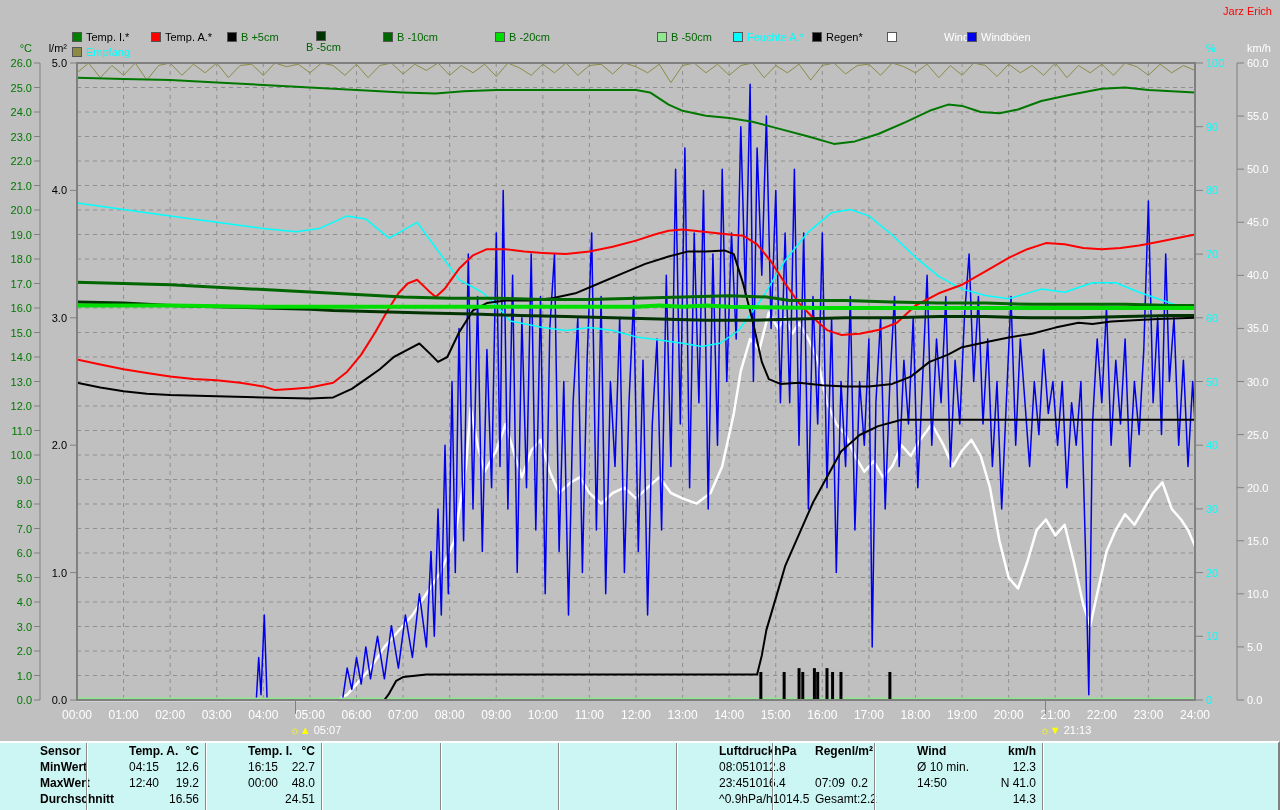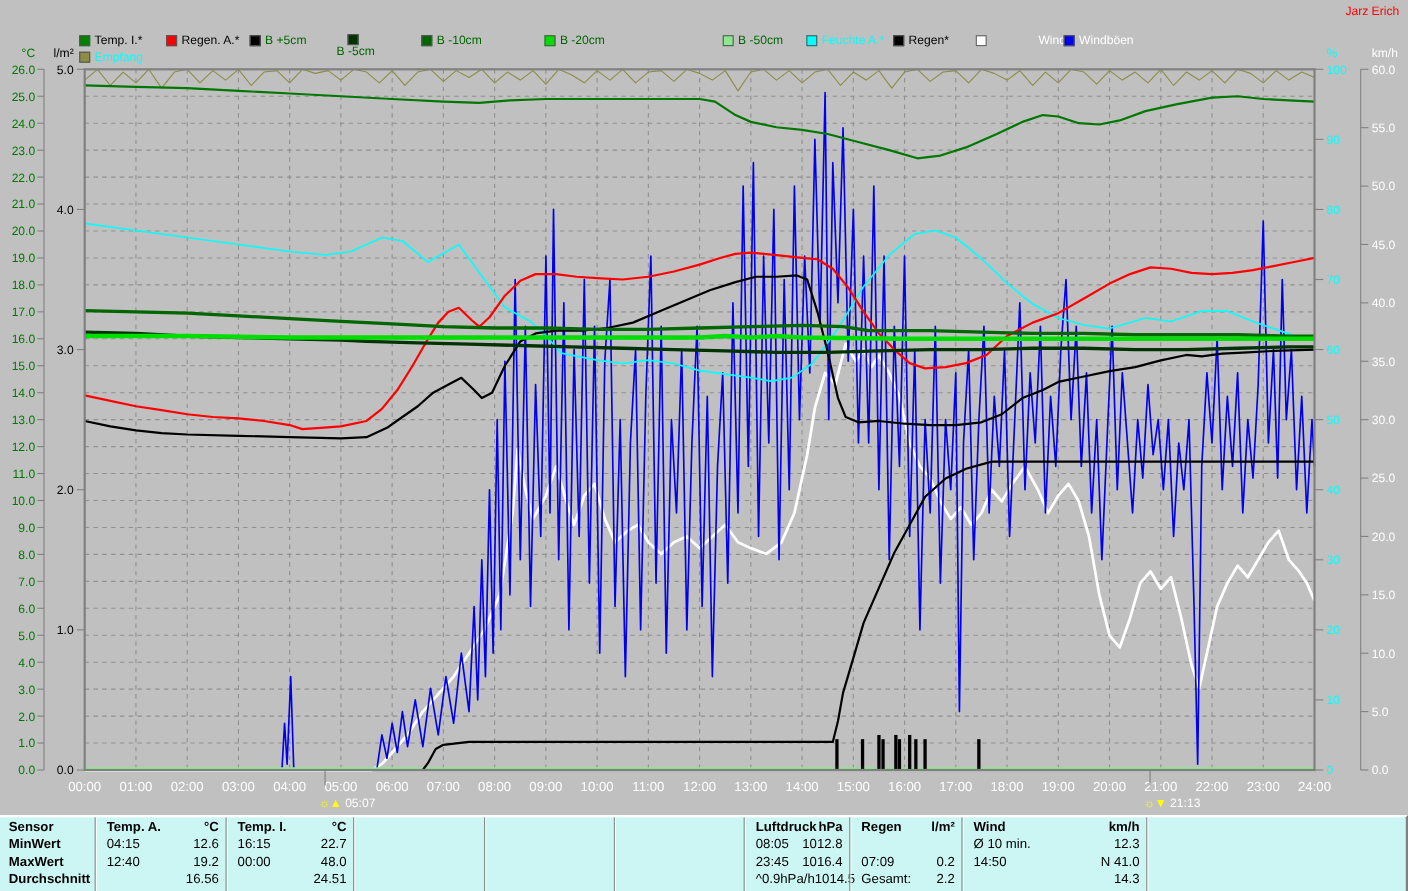--- a/index.html
+++ b/index.html
@@ -8,21 +8,21 @@
   #chart-svg{position:absolute;left:0;top:0;}
   .ttl{position:absolute;top:6px;left:0;width:100%;text-align:center;color:#ffffff;font-size:14px;}
   .wm{position:absolute;top:5px;right:8px;color:#ff0000;font-size:11px;}
   .legend-item{position:absolute;height:12px;display:flex;align-items:center;font-size:11px;white-space:nowrap;}
   .legend-item .sw{width:10px;height:10px;margin-right:4px;border:1px solid #555;box-sizing:border-box;flex:none;}
   #tablebar{position:absolute;left:0;top:741px;width:1278px;height:67px;background:#ccf6f4;
             border-top:2px solid #ffffff;border-right:2px solid #808080;border-bottom:1px solid #808080;
             font-size:12px;color:#000;}
   .tcol{position:absolute;top:0;height:100%;box-sizing:border-box;}
   .tcol.sep{border-left:1px solid #8a8a8a;box-shadow:inset 1px 0 0 #ffffff;}
-  .trow{height:16px;line-height:16px;display:flex;white-space:nowrap;}
+  .trow{height:16px;line-height:16px;display:flex;white-space:nowrap;margin-left:32px;}
   .trow .c1{padding-left:10px;}
   .trow .c2{flex:1;text-align:right;padding-right:6px;}
   .hdr{font-weight:bold;}
   .rl{font-weight:bold;padding-left:8px;}
 </style>
 </head>
 <body>
 
 <div id="app">
   <svg id="chart-svg" width="1280" height="741">
@@ -258,21 +258,21 @@
       </g>
     </svg>
   <div class="wm">Jarz Erich</div>
   <div id="legend">
       <div class="legend-item" style="left: 72px; top: 31px;">
         <span class="sw" style="background: rgb(0, 128, 0);"></span>
         <span style="color: rgb(0, 0, 0);">Temp. I.*</span>
       </div>
       <div class="legend-item" style="left: 151px; top: 31px;">
         <span class="sw" style="background: rgb(255, 0, 0);"></span>
-        <span style="color: rgb(0, 0, 0);">Regen. A.*</span>
+        <span style="color: rgb(0, 0, 0);">Temp. A.*</span>
       </div>
       <div class="legend-item" style="left: 227px; top: 31px;">
         <span class="sw" style="background: rgb(0, 0, 0);"></span>
         <span style="color: rgb(0, 102, 0);">B +5cm</span>
       </div>
       <div class="legend-item" style="left: 306px; top: 31px; flex-direction: column;">
         <span class="sw" style="background: rgb(0, 51, 0);"></span>
         <span style="color: rgb(0, 102, 0);">B -5cm</span>
       </div>
       <div class="legend-item" style="left: 383px; top: 31px;">

